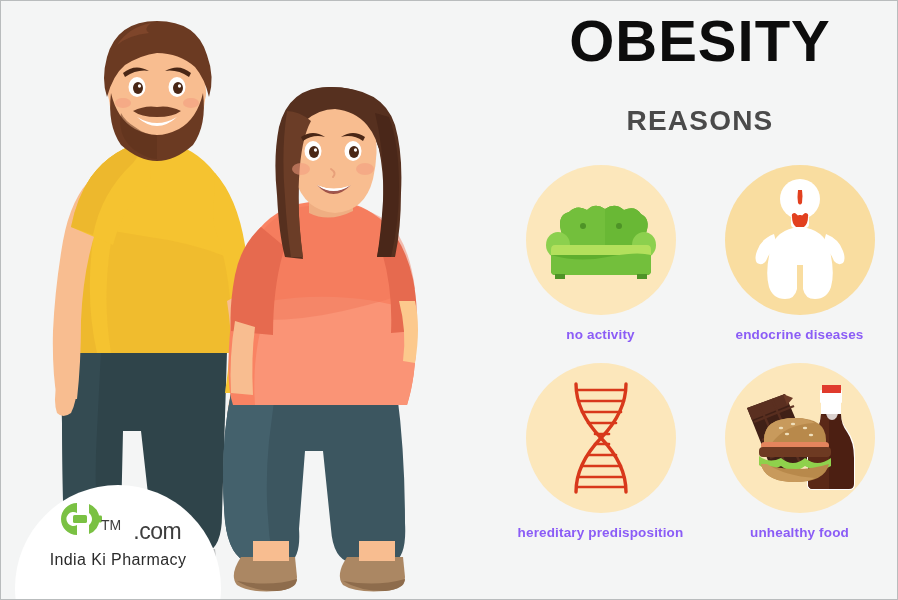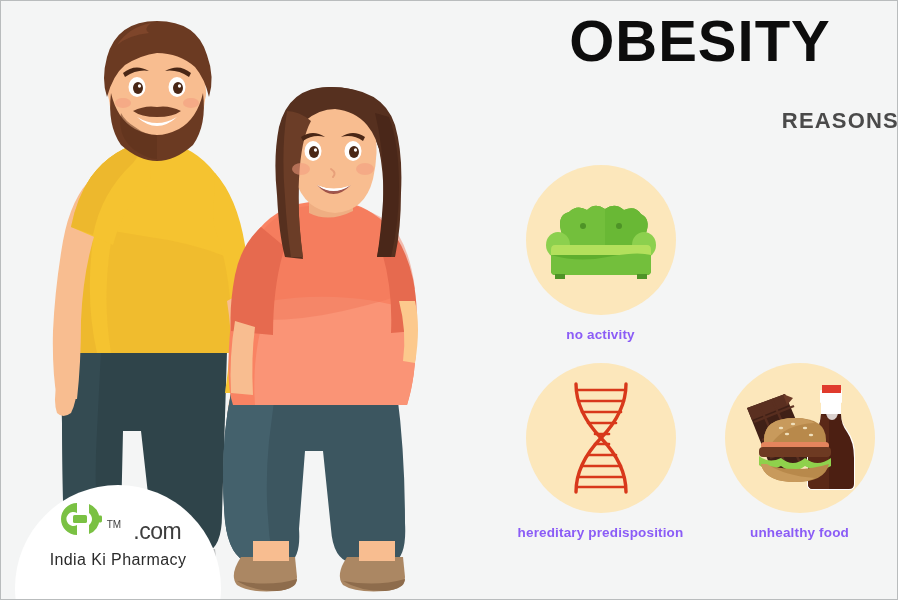--- a/index.html
+++ b/index.html
@@ -23,22 +23,22 @@
   #title{
     position:absolute;left:0;top:8px;width:398px;
     text-align:center;
     font-size:58px;line-height:64px;
     font-weight:bold;
     letter-spacing:1px;
     color:#0d0d0d;
   }
   #subtitle{
     position:absolute;left:0;top:104px;width:398px;
-    text-align:right;
-    font-size:22px;line-height:32px;
+    text-align:center;
+    font-size:28px;line-height:32px;
     font-weight:bold;
     letter-spacing:1.2px;
     color:#4a4a4a;
   }
 
   .reason-grid{
     position:absolute;left:0;top:160px;width:398px;height:400px;
   }
   .reason{
     position:absolute;width:199px;
@@ -94,21 +94,21 @@
     color:#12b2a6;
     letter-spacing:-1.2px;
     position:relative;
     display:inline-block;
   }
   .logo-wordmark .dotcom{
     color:#3d3d3d;font-size:23px;letter-spacing:-.5px;margin-left:16px;
   }
   .logo-wordmark .tm{
     position:absolute;right:60px;top:-2px;
-    font-size:10px;color:#3d3d3d;letter-spacing:0;
+    font-size:14px;color:#3d3d3d;letter-spacing:0;
   }
   .logo-tagline{
     margin-top:1px;
     font-size:16px;color:#2b2b2b;letter-spacing:.4px;
   }
 </style>
 </head>
 <body>
 
 <div id="poster">
@@ -276,20 +276,35 @@
             <path d="M10 44 L102 44 Q106 44 106 49 L106 54 L6 54 L6 49 Q6 44 10 44 Z" fill="#b3e05c"></path>
             <path d="M6 54 L106 54 L106 70 Q106 74 102 74 L10 74 Q6 74 6 70 Z" fill="#5fae2e"></path>
             <path d="M6 54 Q34 62 62 56 Q92 50 106 54 L106 68 Q106 74 102 74 L10 74 Q6 74 6 68 Z" fill="#73bf3c"></path>
             <rect x="10" y="73" width="10" height="5" fill="#4e9327"></rect>
             <rect x="92" y="73" width="10" height="5" fill="#4e9327"></rect>
           </svg>
         </div>
         <div class="reason-label">no activity</div>
       </div>
 
+      <div class="reason r1">
+        <div class="circle" style="background:#f9dda0">
+          <svg class="bodysil" width="106" height="122" viewBox="0 0 106 122">
+            <circle cx="53" cy="20" r="20" fill="#ffffff"></circle>
+            <rect x="44" y="36" width="18" height="13" rx="4" fill="#ffffff"></rect>
+            <path d="M53 48 Q28 50 23 72 Q18 94 22 108 Q26 120 38 120 Q48 120 50 110 L50 86 L56 86 L56 110 Q58 120 68 120 Q80 120 84 108 Q88 94 83 72 Q78 50 53 48 Z" fill="#ffffff"></path>
+            <path d="M27 55 Q14 60 10 72 Q7 80 10 84 Q15 87 19 82 Q23 72 30 66 Z" fill="#ffffff"></path>
+            <path d="M79 55 Q92 60 96 72 Q99 80 96 84 Q91 87 87 82 Q83 72 76 66 Z" fill="#ffffff"></path>
+            <path d="M51 11 Q50 18 51 24 Q53 27 55 24 Q56 17 55 11 Z" fill="#e2401f"></path>
+            <path d="M45 38 Q44 34 48 34 Q51 36 53 39 Q55 36 58 34 Q62 34 61 38 Q61 45 57 48 L49 48 Q45 45 45 38 Z" fill="#e2401f"></path>
+            <rect x="51" y="36" width="4" height="12" rx="1" fill="#e2401f"></rect>
+          </svg>
+        </div>
+        <div class="reason-label">endocrine diseases</div>
+      </div>
 
       <div class="reason r2">
         <div class="circle" style="background:#fce7bb">
           <svg class="dna" width="74" height="116" viewBox="0 0 74 116">
             <g fill="none" stroke="#d8381b" stroke-width="3.4" stroke-linecap="round">
               <path d="M12 4 Q12 32 37 58 Q62 84 62 112"></path>
               <path d="M62 4 Q62 32 37 58 Q12 84 12 112"></path>
             </g>
             <g stroke="#d8381b" stroke-width="2.6" stroke-linecap="round">
               <line x1="13" y1="10" x2="61" y2="10"></line>

